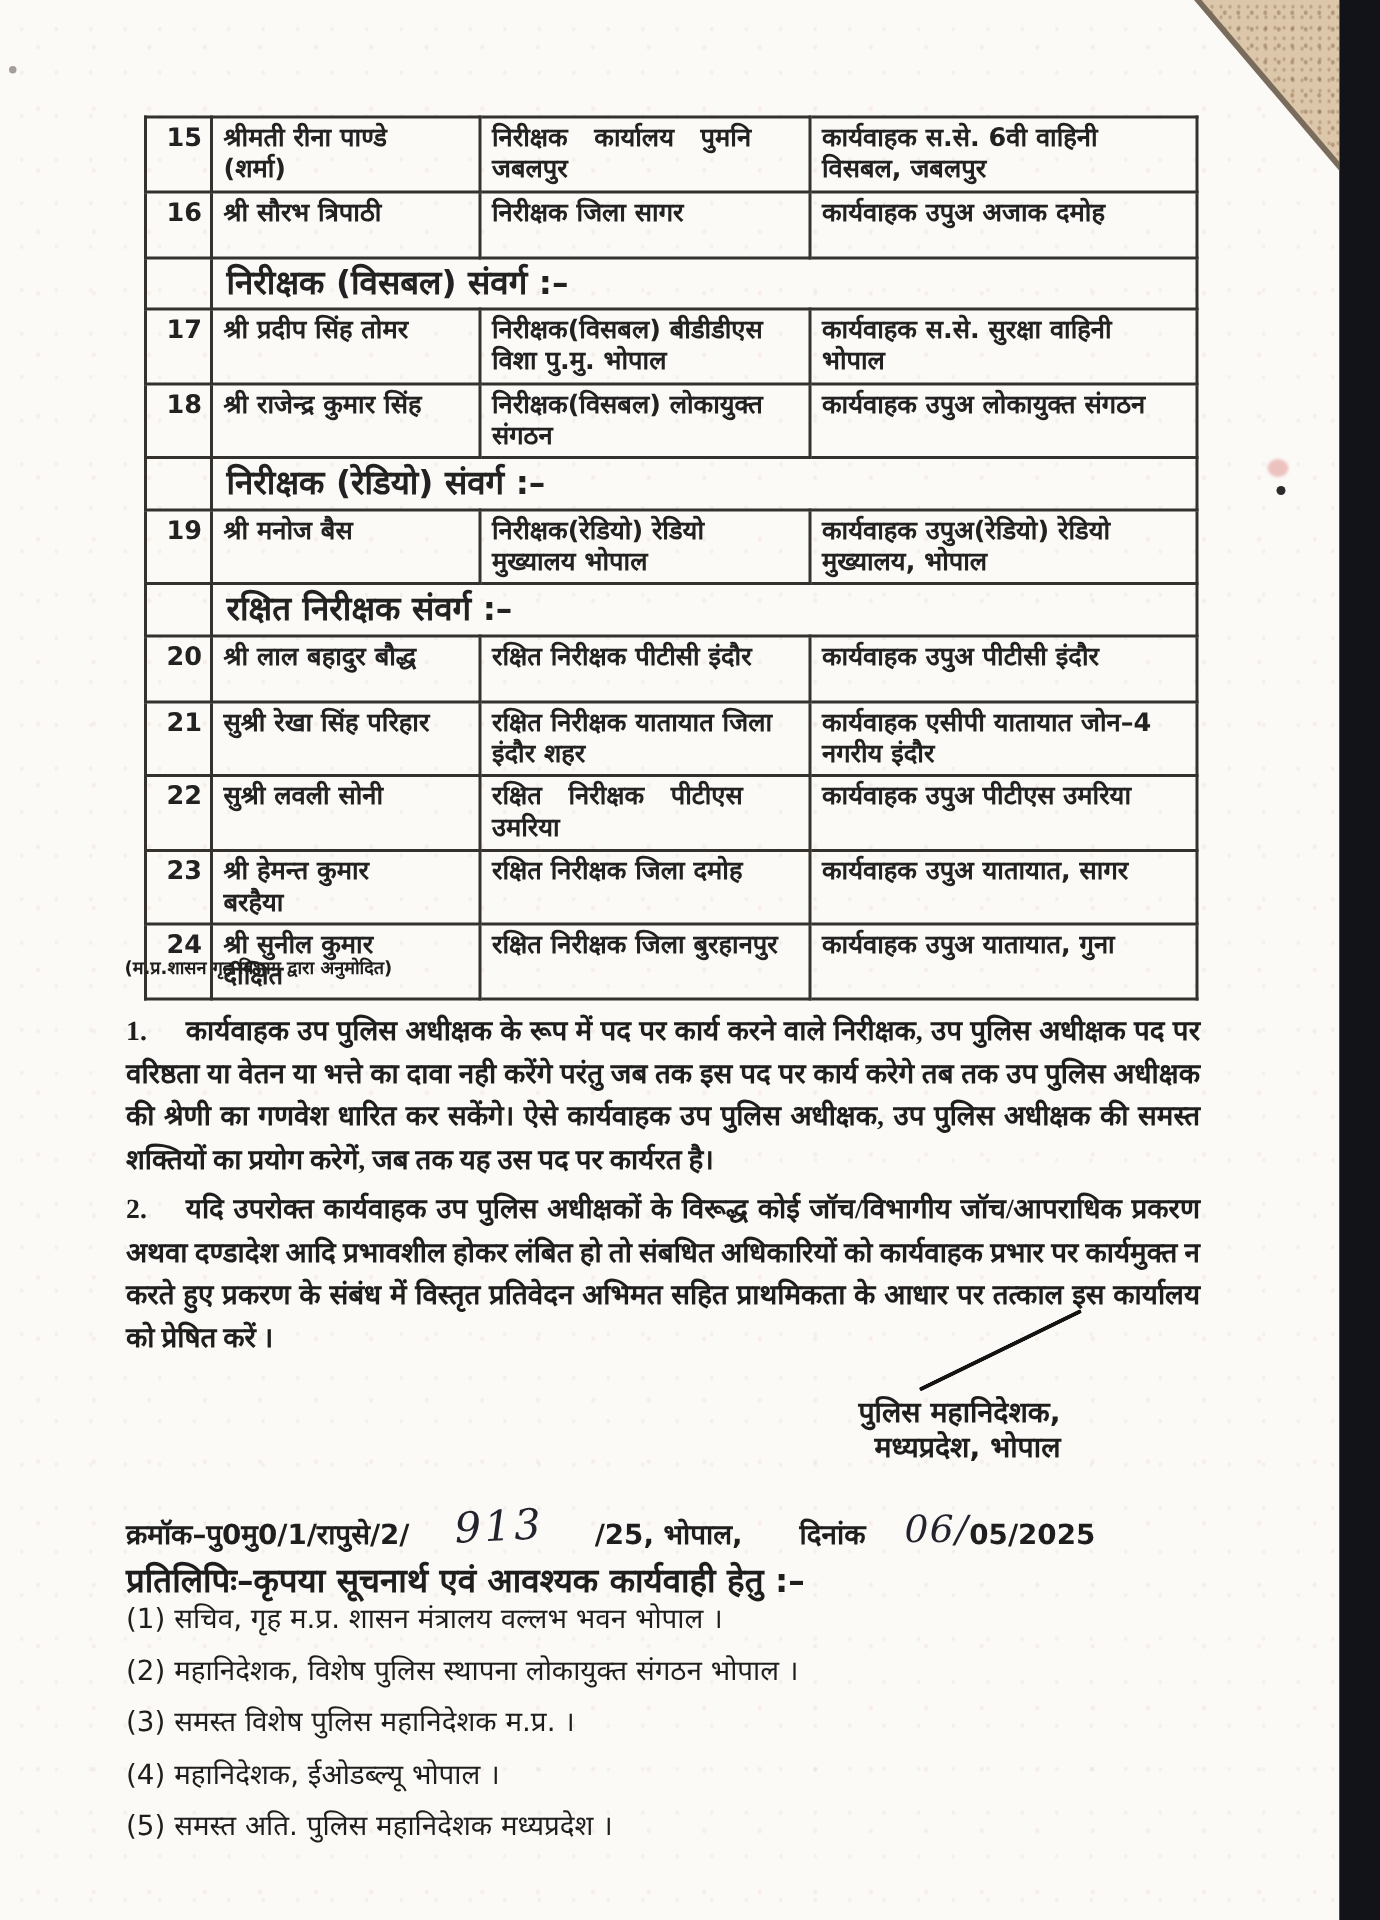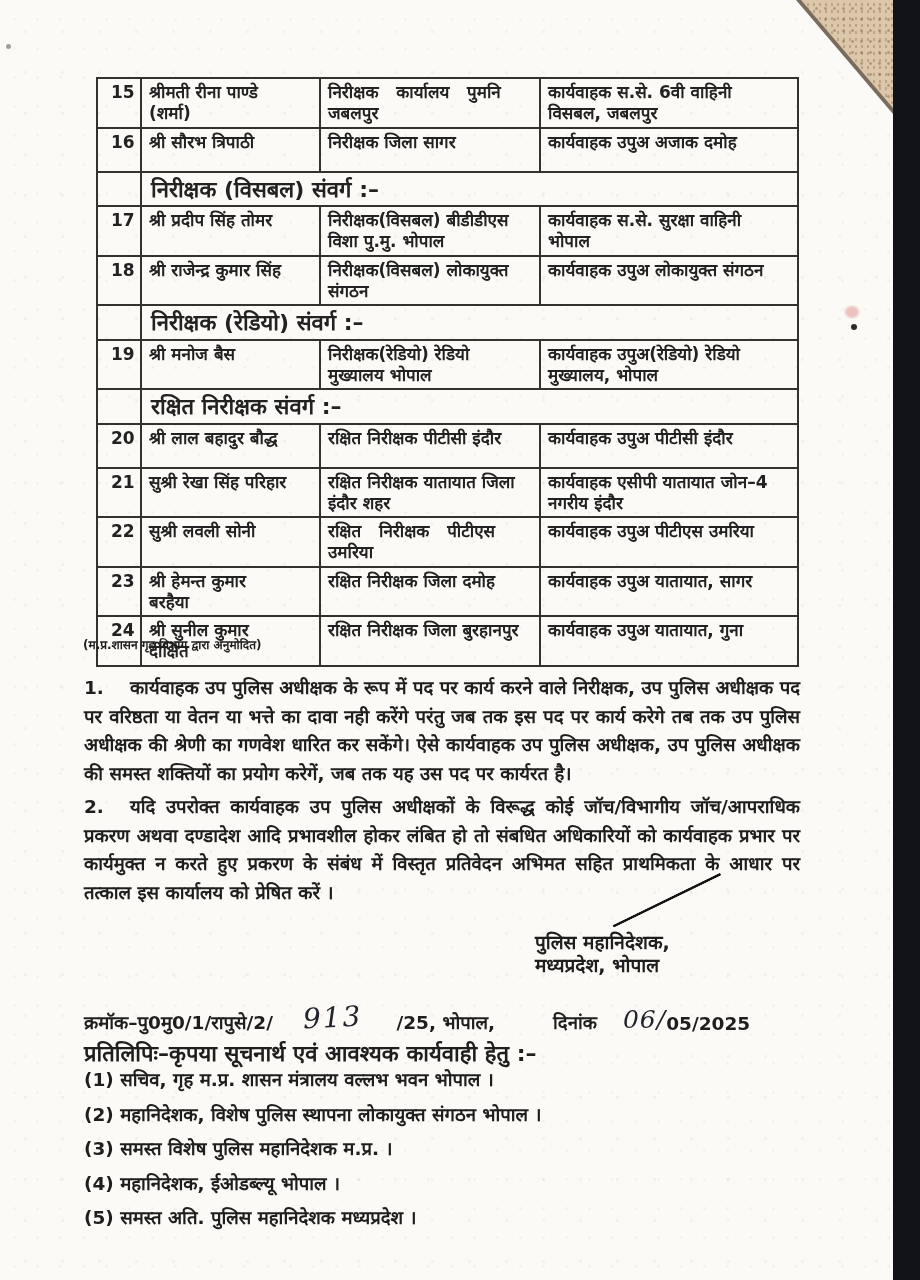--- a/index.html
+++ b/index.html
@@ -54,50 +54,50 @@
   .posting-table td.section-cell{
     font-size:22px;vertical-align:middle;padding-left:9px;white-space:nowrap;
   }
 
   
   .approval-note{position:absolute;left:83px;top:636px;font-size:12px;font-weight:700;}
   .order-paras{
     position:absolute;left:84px;top:674px;width:716px;
     font-size:18.5px;font-weight:600;line-height:28.5px;text-align:justify;
   }
-  .order-para{margin:0 0 5px 0;}
+  .order-para{margin:0 0 5px 0;font-family:Liberation Serif, serif;}
   .para-num{padding-right:26px;}
 
   
   .sig-slash{
     position:absolute;left:613px;top:925px;width:120px;height:0;
     border-top:3.5px solid #141414;border-radius:2px;
     transform:rotate(-26deg);transform-origin:left center;
   }
   .sig-block{
     position:absolute;left:535px;top:931px;width:172px;
-    text-align:left;font-size:19px;font-weight:600;line-height:23px;
+    text-align:right;font-size:19px;font-weight:600;line-height:23px;
   }
 
   
   .ref-line{
     position:absolute;left:84px;top:1001px;width:760px;
     display:flex;align-items:flex-end;
     font-size:18.5px;font-weight:600;
   }
   .hand{
     font-family:"DejaVu Serif","Liberation Serif",serif;
     font-style:italic;font-weight:400;color:#23232e;
   }
   .hand-number{font-size:28px;margin-left:30px;transform:rotate(-3deg);letter-spacing:2px;}
   .ref-suffix{margin-left:34px;}
-  .ref-date-label{margin-left:58px;}
+  .ref-date-label{margin-left:38px;}
   .hand-date{font-size:25px;margin-left:26px;letter-spacing:1px;}
   .copy-heading{position:absolute;left:84px;top:1037px;font-size:22px;font-weight:600;}
-  .copy-list{position:absolute;left:84px;top:1063px;width:700px;font-size:18.5px;font-weight:700;}
+  .copy-list{position:absolute;left:84px;top:1063px;width:700px;font-size:18.5px;font-weight:400;}
   .copy-list div{line-height:34.5px;}
 </style>
 </head>
 <body>
 
 <div class="page">
 
   <table class="posting-table">
     <colgroup>
         <col style="width:44px">

